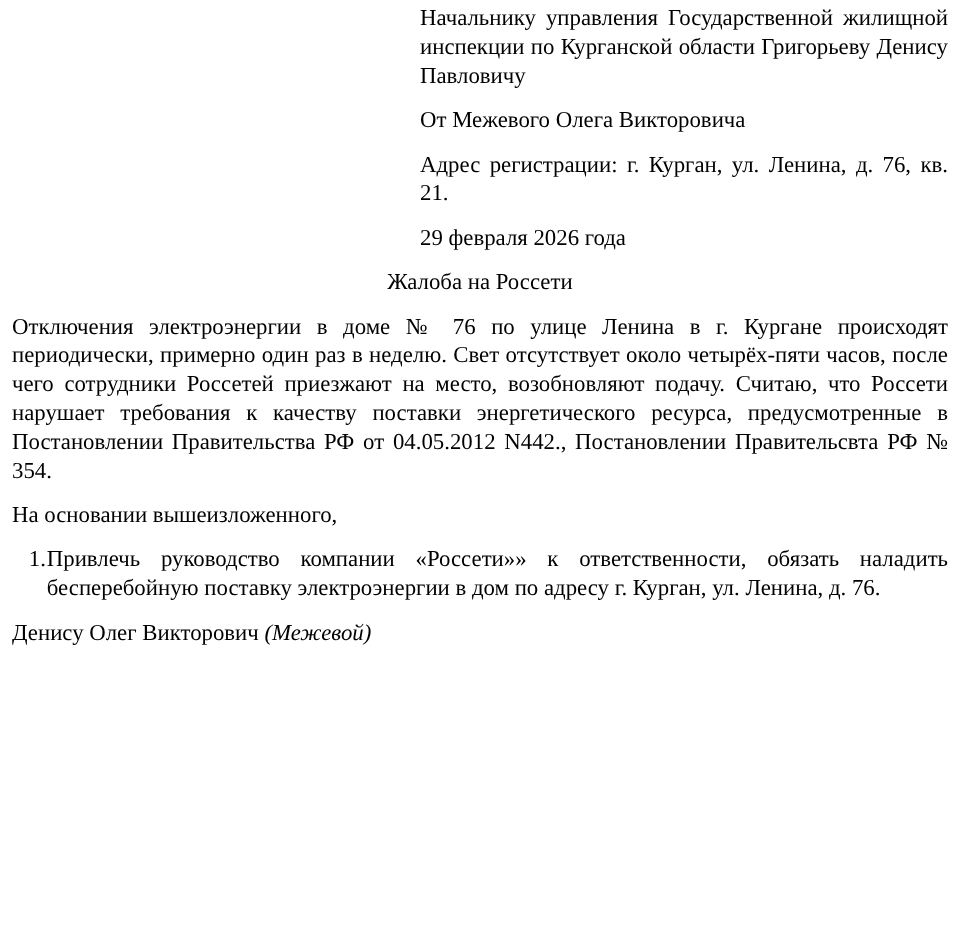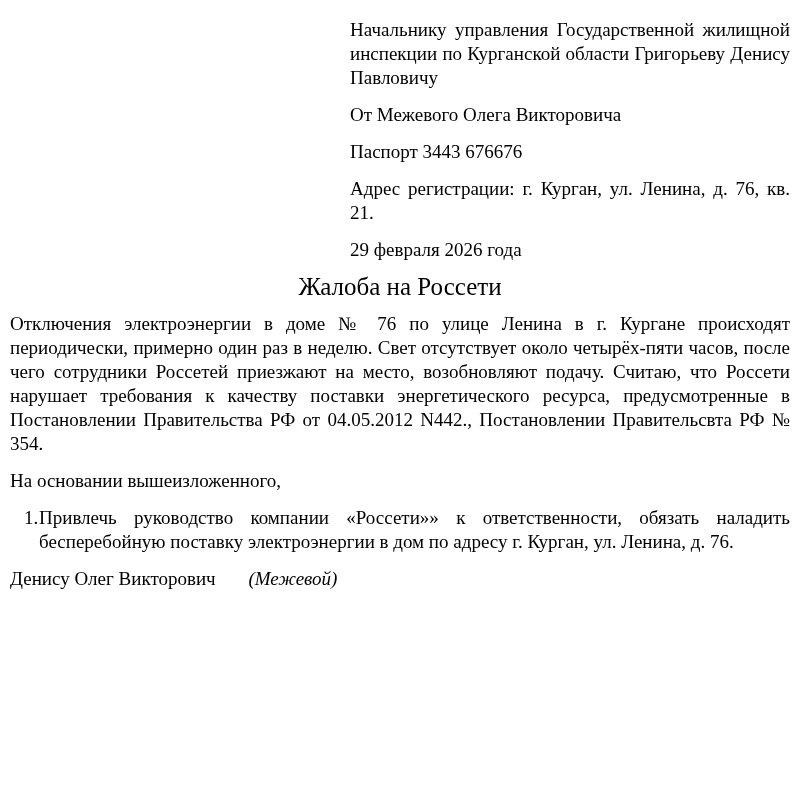--- a/index.html
+++ b/index.html
@@ -10,57 +10,56 @@
     color: #000000;
     font-family: "Liberation Serif", "DejaVu Serif", serif;
     font-size: 19px;
     line-height: 24px;
     overflow: hidden;
   }
   .page {
     box-sizing: border-box;
     width: 800px;
     height: 768px;
-    padding: 18px 10px 0 10px;
+    padding: 4px 10px 0 10px;
   }
   .para {
     margin: 0 0 13px 0;
     text-align: justify;
     hyphens: auto;
     -webkit-hyphens: auto;
   }
   .recipient-block { margin-left: 340px; }
   .recipient-block .para { text-align: justify; }
   .doc-title {
     text-align: center;
     margin: 0 0 13px 0;
     font-weight: normal;
-    font-size: 25px;
+    font-size: 19px;
   }
   .demand {
     position: relative;
     margin: 0 0 13px 0;
     padding-left: 29px;
     text-align: justify;
     hyphens: auto;
     -webkit-hyphens: auto;
   }
   .demand .num { position: absolute; left: 14px; }
   .signature { margin: 6px 0 0 0; text-align: left; }
-  .signature .handwritten { font-style: italic; margin-left: 28px; }
+  .signature .handwritten { font-style: italic; }
 </style>
 </head>
 <body>
 
 <div class="page">
 
   <div class="recipient-block">
     <p class="para">Начальнику управления Государственной жилищной инспекции по Курганской области Григорьеву Денису Павловичу</p>
     <p class="para">От Межевого Олега Викторовича</p>
-    <p class="para">Паспорт 3443 676676</p>
     <p class="para">Адрес регистрации: г. Курган, ул. Ленина, д. 76, кв. 21.</p>
     <p class="para">29 февраля 2026 года</p>
   </div>
 
   <h1 class="doc-title">Жалоба на Россети</h1>
 
   <p class="para">Отключения электроэнергии в доме № 76 по улице Ленина в г. Кургане происходят периодически, примерно один раз в неделю. Свет отсутствует около четырёх-пяти часов, после чего сотрудники Россетей приезжают на место, возобновляют подачу. Считаю, что Россети нарушает требования к качеству поставки энергетического ресурса, предусмотренные в Постановлении Правительства РФ от 04.05.2012 N442., Постановлении Правительсвта РФ № 354.</p>
   <p class="para">На основании вышеизложенного,</p>
 
   <div class="demand">

